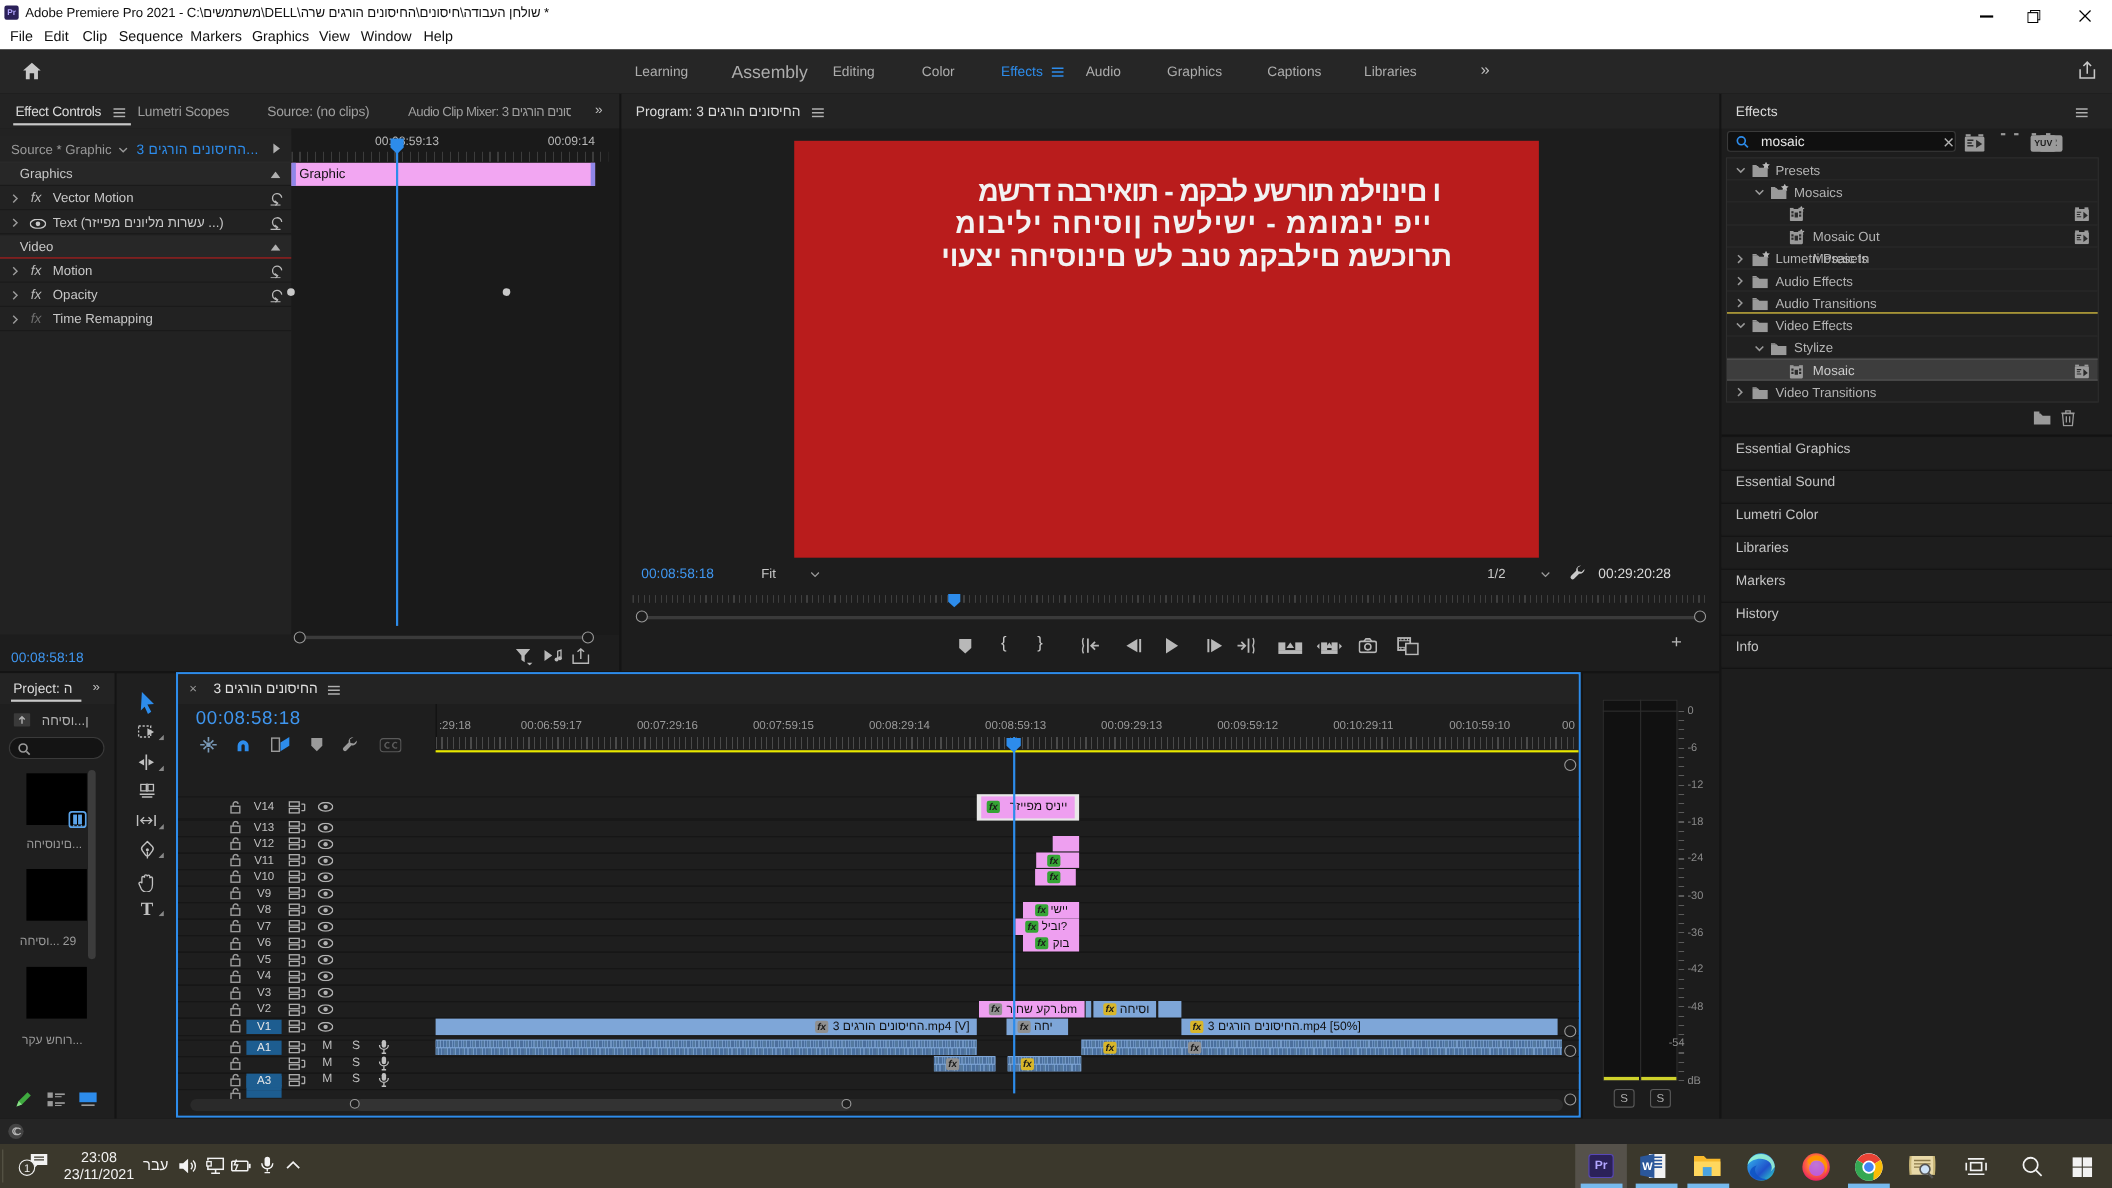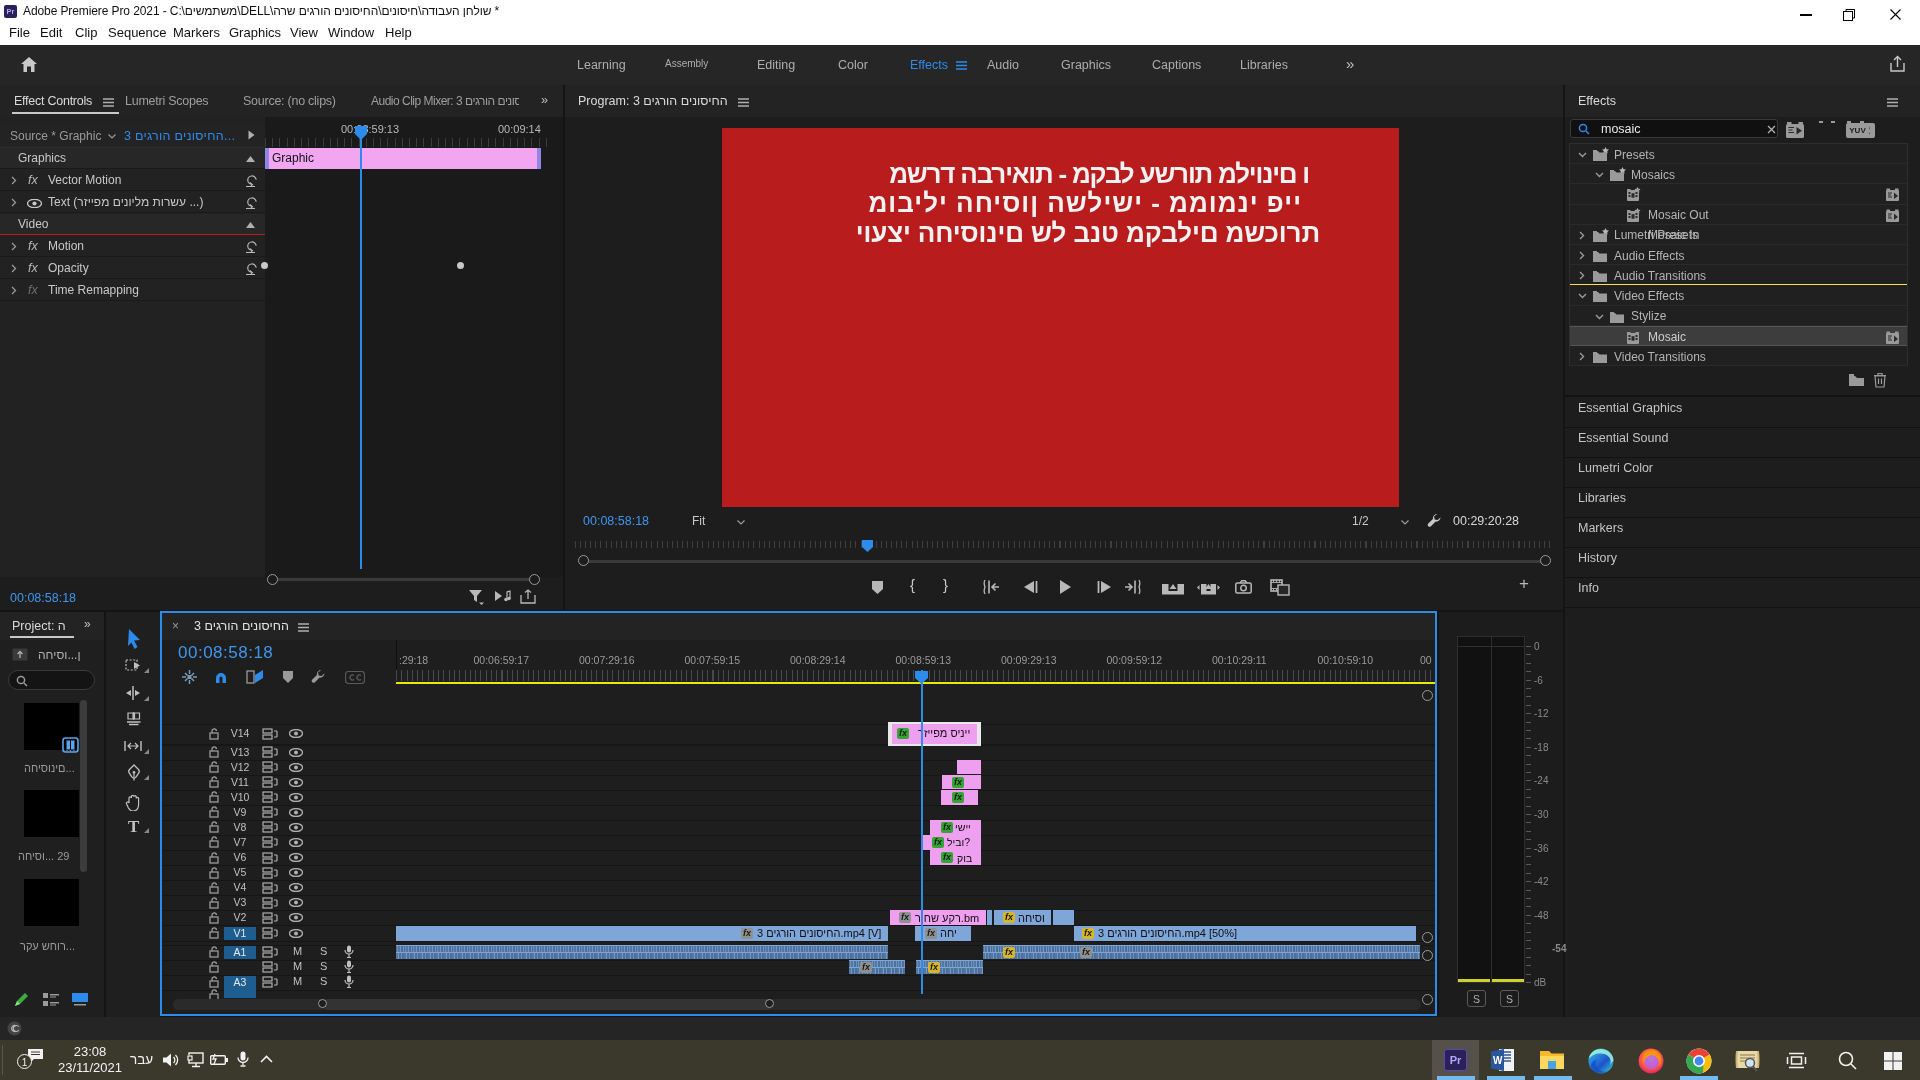--- a/index.html
+++ b/index.html
@@ -31,21 +31,21 @@
       </svg>
   <svg class="abs" style="left:1890px;top:9px;" width="11" height="11" viewBox="0 0 11 11">
         <path d="M0.5 0.5 L10.5 10.5 M10.5 0.5 L0.5 10.5" stroke="#000" stroke-width="1.1"></path>
       </svg>
 </div>
 <div class="abs" style="left:0;top:45px;width:1920px;height:40px;background:#262626;">
   <svg class="abs" style="left:20px;top:11px;" width="18" height="18" viewBox="0 0 18 18">
         <path d="M9 1 L17 8 H14.5 V16 H11 V10.5 H7 V16 H3.5 V8 H1 Z" fill="#c8c8c8"></path>
       </svg>
 <span class="abs" style="left:577px;top:13px;font-size:12.5px;color:#adadad;">Learning</span>
-<span class="abs" style="left:665px;top:13px;font-size:10px;color:#adadad;">Assembly</span>
+<span class="abs" style="left:665px;top:13px;font-size:16px;color:#adadad;">Assembly</span>
 <span class="abs" style="left:757px;top:13px;font-size:12.5px;color:#adadad;">Editing</span>
 <span class="abs" style="left:838px;top:13px;font-size:12.5px;color:#adadad;">Color</span>
 <span class="abs" style="left:910px;top:13px;font-size:12.5px;color:#2d8ceb;">Effects</span>
 <span class="abs" style="left:987px;top:13px;font-size:12.5px;color:#adadad;">Audio</span>
 <span class="abs" style="left:1061px;top:13px;font-size:12.5px;color:#adadad;">Graphics</span>
 <span class="abs" style="left:1152px;top:13px;font-size:12.5px;color:#adadad;">Captions</span>
 <span class="abs" style="left:1240px;top:13px;font-size:12.5px;color:#adadad;">Libraries</span>
 <svg class="abs" style="left:956px;top:16px;" width="11" height="9" viewBox="0 0 11 9">
         <path d="M0 1 H11 M0 4.5 H11 M0 8 H11" stroke="#2d8ceb" stroke-width="1.4"></path>
       </svg>
@@ -980,21 +980,21 @@
 <div class="abs" style="left:87px;top:34px;width:5px;height:337px;background:repeating-linear-gradient(180deg,#5a5a5a 0 1px,transparent 1px 8.4px);"></div>
 <span class="abs" style="left:95px;top:29px;font-size:10px;color:#8a8a8a;">0</span>
 <span class="abs" style="left:95px;top:63px;font-size:10px;color:#8a8a8a;">-6</span>
 <span class="abs" style="left:95px;top:96px;font-size:10px;color:#8a8a8a;">-12</span>
 <span class="abs" style="left:95px;top:130px;font-size:10px;color:#8a8a8a;">-18</span>
 <span class="abs" style="left:95px;top:163px;font-size:10px;color:#8a8a8a;">-24</span>
 <span class="abs" style="left:95px;top:197px;font-size:10px;color:#8a8a8a;">-30</span>
 <span class="abs" style="left:95px;top:231px;font-size:10px;color:#8a8a8a;">-36</span>
 <span class="abs" style="left:95px;top:264px;font-size:10px;color:#8a8a8a;">-42</span>
 <span class="abs" style="left:95px;top:298px;font-size:10px;color:#8a8a8a;">-48</span>
-<span class="abs" style="left:113px;top:331px;font-size:10px;color:#8a8a8a;font-weight:bold;">-54</span>
+<span class="abs" style="left:78px;top:331px;font-size:10px;color:#8a8a8a;">-54</span>
 <span class="abs" style="left:95px;top:365px;font-size:10px;color:#8a8a8a;">dB</span>
 <div class="abs" style="left:28px;top:378px;width:19px;height:17px;border:1px solid #5a5a5a;border-radius:3px;color:#b0b0b0;font-size:10.5px;text-align:center;line-height:16px;">S</div>
 <div class="abs" style="left:61px;top:378px;width:19px;height:17px;border:1px solid #5a5a5a;border-radius:3px;color:#b0b0b0;font-size:10.5px;text-align:center;line-height:16px;">S</div>
 </div>
 <div class="abs" style="left:0;top:1017px;width:1920px;height:23px;background:#252525;">
   <svg class="abs" style="left:7px;top:4px;" width="15" height="15" viewBox="0 0 15 15">
         <circle cx="7.5" cy="7.5" r="7" fill="#444444"></circle>
         <path d="M9.5 4.5 a3.5 3.5 0 1 0 0 6 M12.5 5.5 a3.5 3.5 0 1 0 0 4" fill="none" stroke="#b5b5b5" stroke-width="1.3" transform="scale(0.85) translate(1.3,1.3)"></path>
       </svg>
 </div>

